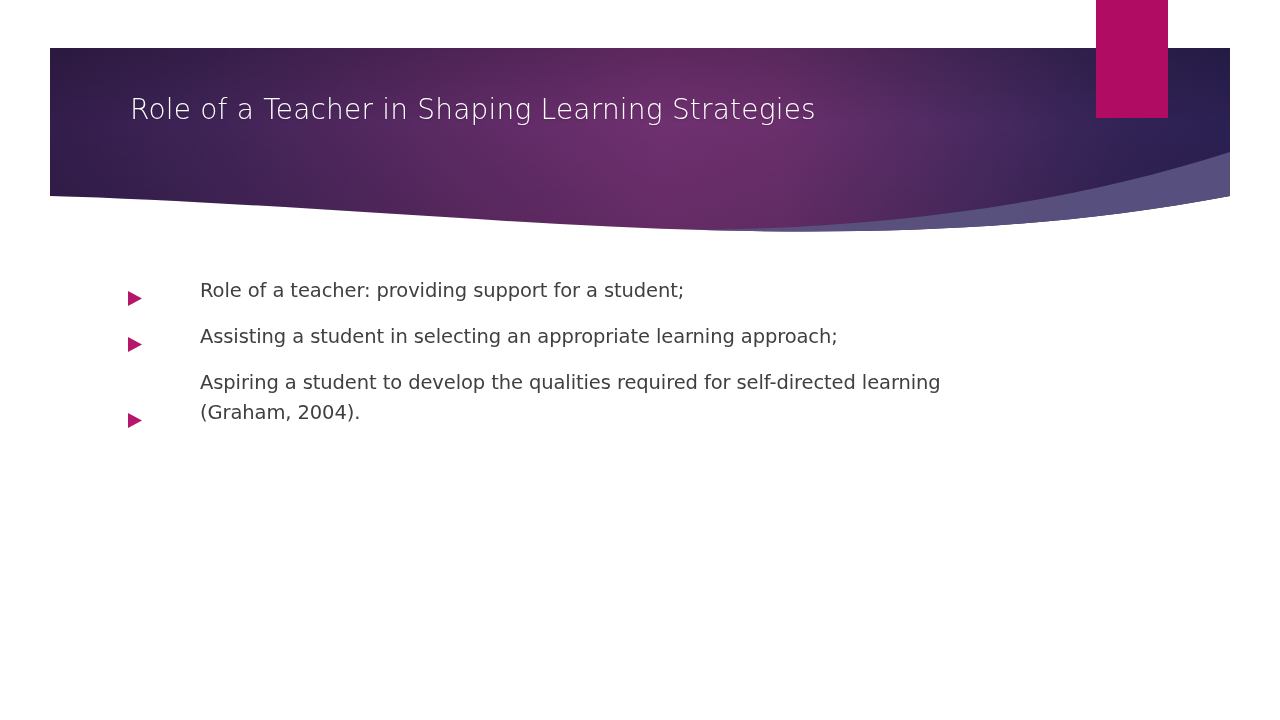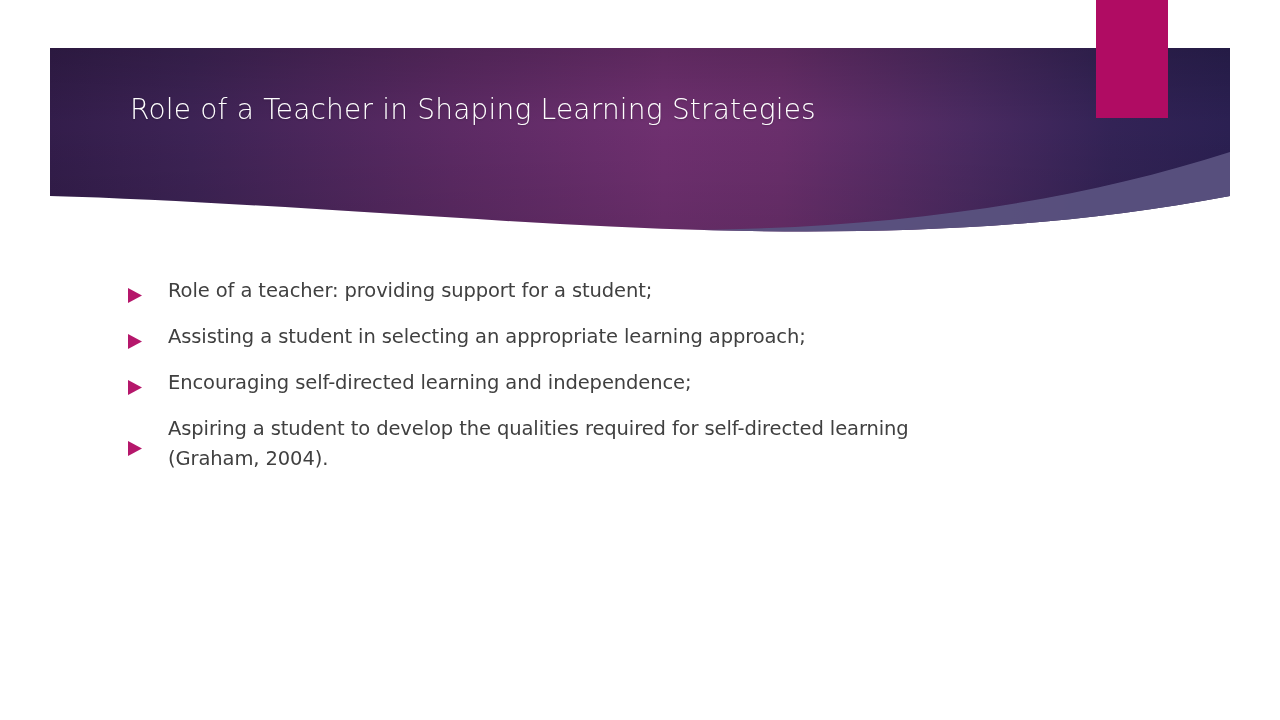--- a/index.html
+++ b/index.html
@@ -65,22 +65,23 @@
 
   
   .body-list {
     position: absolute;
     left: 128px;
     top: 276px;
     width: 1000px;
   }
   .bullet-row {
     display: flex;
-    align-items: center;
+    align-items: flex-end;
     margin-bottom: 16px;
+    gap: 32px;
   }
   .bullet-row:last-child {
     margin-bottom: 16px;
   }
   .bullet-marker {
     flex: 0 0 auto;
     width: 16px;
     margin-top: 8px;
     margin-right: 24px;
   }
@@ -151,28 +152,20 @@
 
     <div class="bullet-row">
       <span class="bullet-marker">
         <svg width="14" height="15" viewBox="0 0 14 15" xmlns="http://www.w3.org/2000/svg">
           <polygon points="0,0 14,7.5 0,15" fill="#b5176b"></polygon>
         </svg>
       </span>
       <span class="bullet-text">Assisting a student in selecting an appropriate learning approach;</span>
     </div>
 
-    <div class="bullet-row">
-      <span class="bullet-marker">
-        <svg width="14" height="15" viewBox="0 0 14 15" xmlns="http://www.w3.org/2000/svg">
-          <polygon points="0,0 14,7.5 0,15" fill="#b5176b"></polygon>
-        </svg>
-      </span>
-      <span class="bullet-text">Encouraging self-directed learning and independence;</span>
-    </div>
 
     <div class="bullet-row">
       <span class="bullet-marker">
         <svg width="14" height="15" viewBox="0 0 14 15" xmlns="http://www.w3.org/2000/svg">
           <polygon points="0,0 14,7.5 0,15" fill="#b5176b"></polygon>
         </svg>
       </span>
       <span class="bullet-text" style="max-width:800px;">Aspiring a student to develop the qualities required for self-directed learning (Graham, 2004).</span>
     </div>
 

